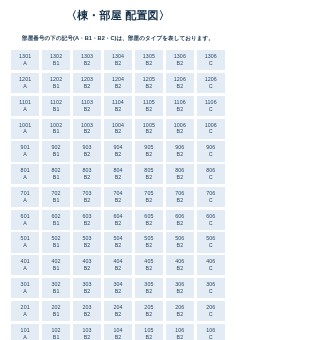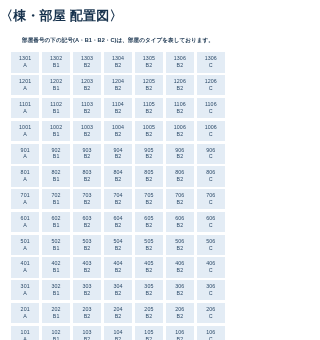--- a/index.html
+++ b/index.html
@@ -15,21 +15,22 @@
     color: #1f3a57;
   }
   .page {
     width: 236px;
     height: 340px;
     box-sizing: border-box;
     padding: 0;
     position: relative;
   }
   .title {
-    font-size: 13px;
+    text-align: center;
+    font-size: 11px;
     font-weight: bold;
     color: #17324d;
     letter-spacing: 0.2px;
     margin: 9px 0 14px 0;
     line-height: 1.1;
   }
   .subtitle {
     text-align: center;
     font-size: 5.6px;
     font-weight: bold;

